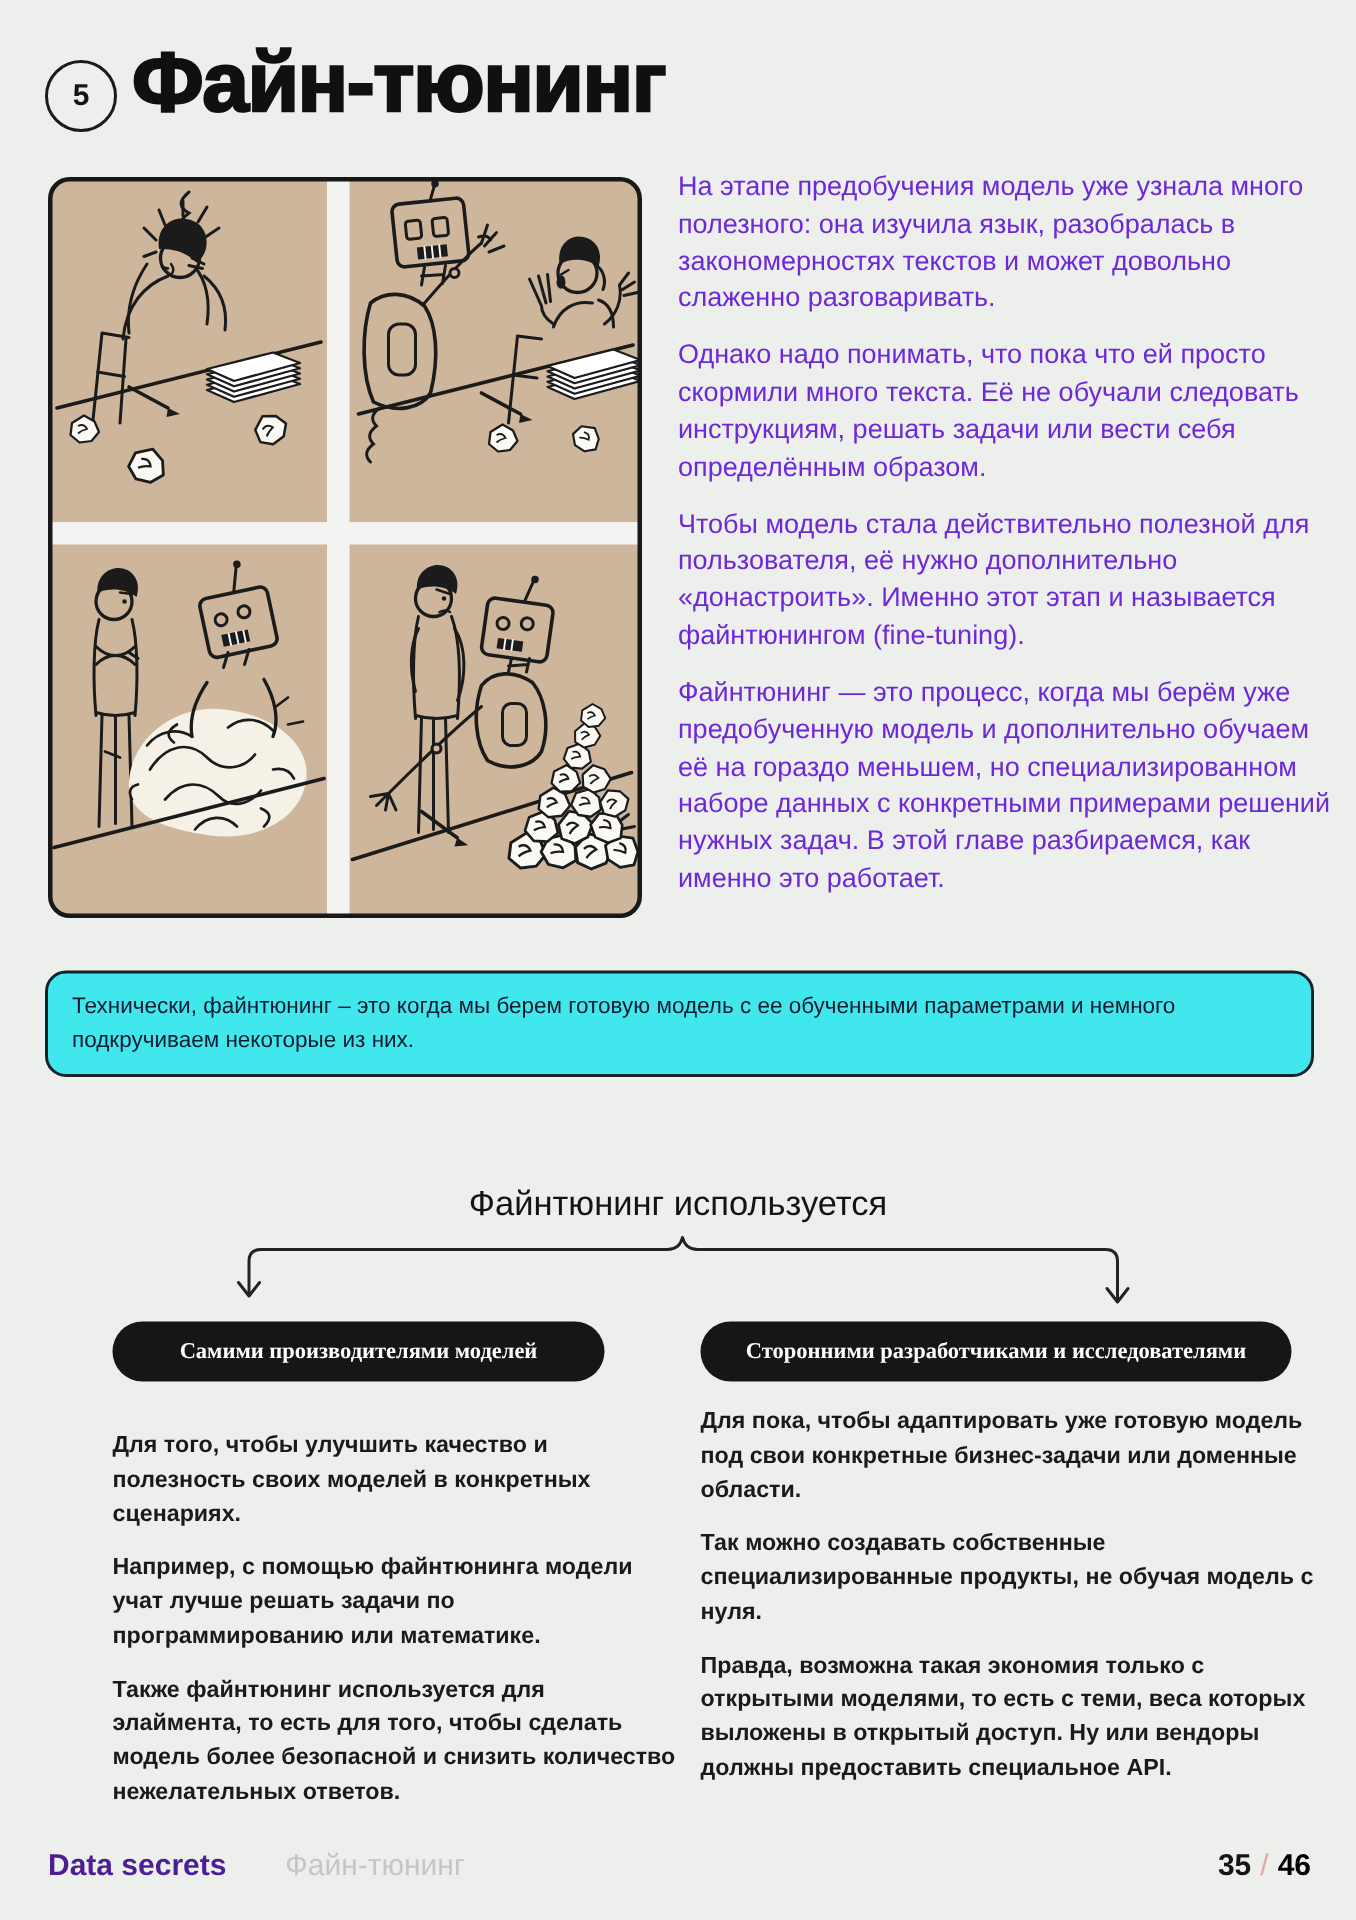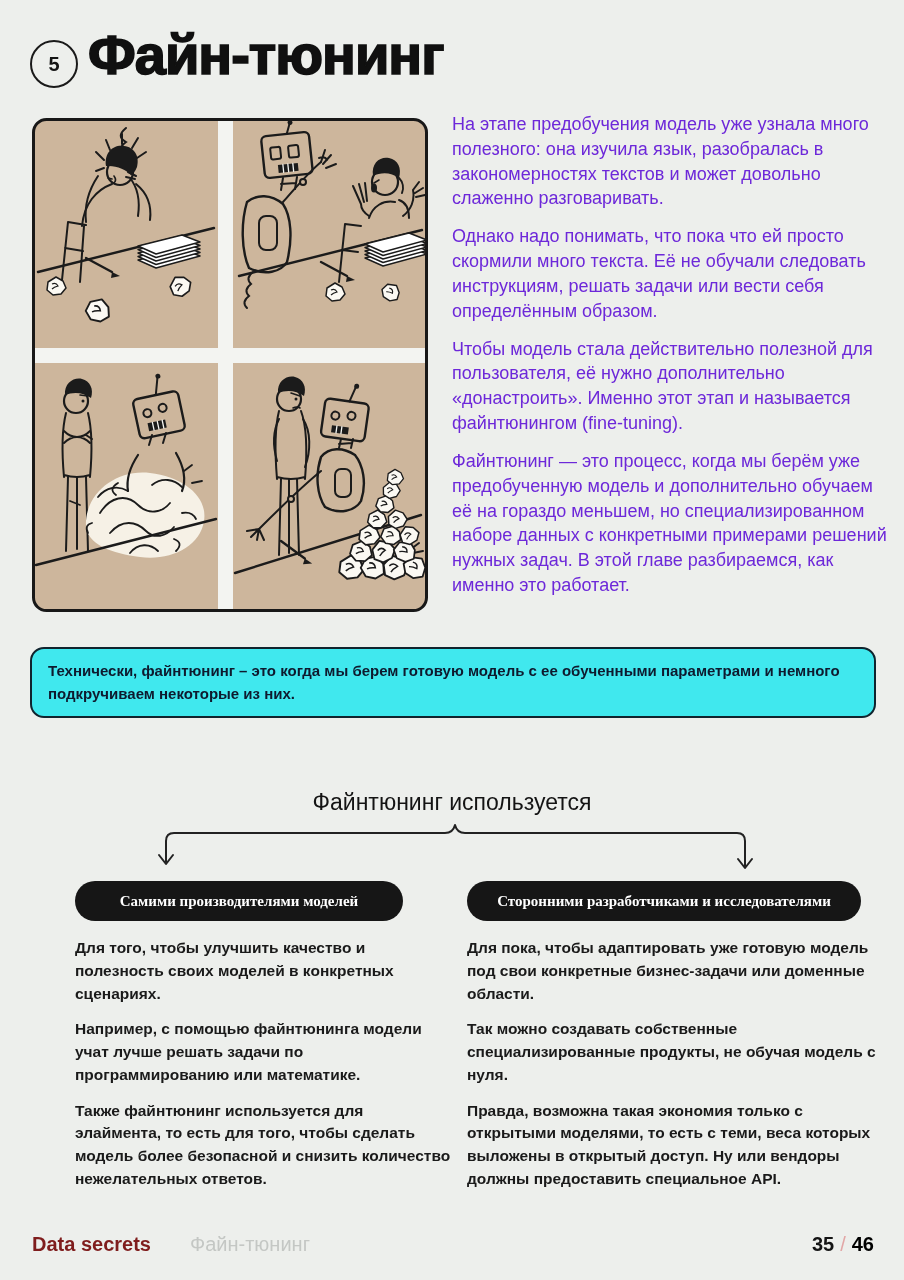--- a/index.html
+++ b/index.html
@@ -36,21 +36,21 @@
     position:absolute;left:452px;top:112px;width:442px;
     font-size:18px;line-height:1.38;color:#6d28d9;
   }
   .intro p{margin:0 0 13px 0;}
   
   .callout{
     position:absolute;left:30px;top:647px;width:846px;box-sizing:border-box;
     min-height:64px;
     background:#40e8ee;border:2px solid #10242e;border-radius:14px;
     padding:10px 16px;
-    font-size:15px;font-weight:700;line-height:1.55;color:#0e1a2e;
+    font-size:15px;font-weight:400;line-height:1.55;color:#0e1a2e;
   }
   
   .diagram-title{
     position:absolute;left:0;top:789px;width:904px;
     text-align:center;font-size:23px;font-weight:500;color:#141414;
   }
   .bracket{
     position:absolute;left:150px;top:818px;width:612px;height:60px;
   }
   .pill{
@@ -59,26 +59,26 @@
     display:flex;align-items:center;justify-content:center;
     color:#ffffff;font-size:15px;font-weight:700;white-space:nowrap;font-family:Liberation Serif, serif;
   }
   .pill-left{left:75px;width:328px;}
   .pill-right{left:467px;width:394px;}
   .branch-col{
     position:absolute;top:937px;
     font-size:15.5px;font-weight:700;line-height:1.47;color:#1a1a1a;
   }
   .branch-col p{margin:0 0 13px 0;}
-  .branch-col-left{left:75px;width:378px;}
+  .branch-col-left{left:75px;width:378px;margin-top:16px;}
   .branch-col-right{left:467px;width:410px;}
   
   .footer-brand{
     position:absolute;left:32px;top:1233px;
-    font-size:20px;font-weight:600;color:#7f1d1d;
+    font-size:20px;font-weight:600;color:#4c1d95;
   }
   .footer-section{
     position:absolute;left:190px;top:1233px;
     font-size:20px;font-weight:500;color:#c4c7c4;
   }
   .footer-pages{
     position:absolute;right:30px;top:1233px;
     font-size:20px;font-weight:600;color:#141414;
   }
   .footer-pages .sep{color:#e2a6a6;font-weight:500;margin:0 6px;}

